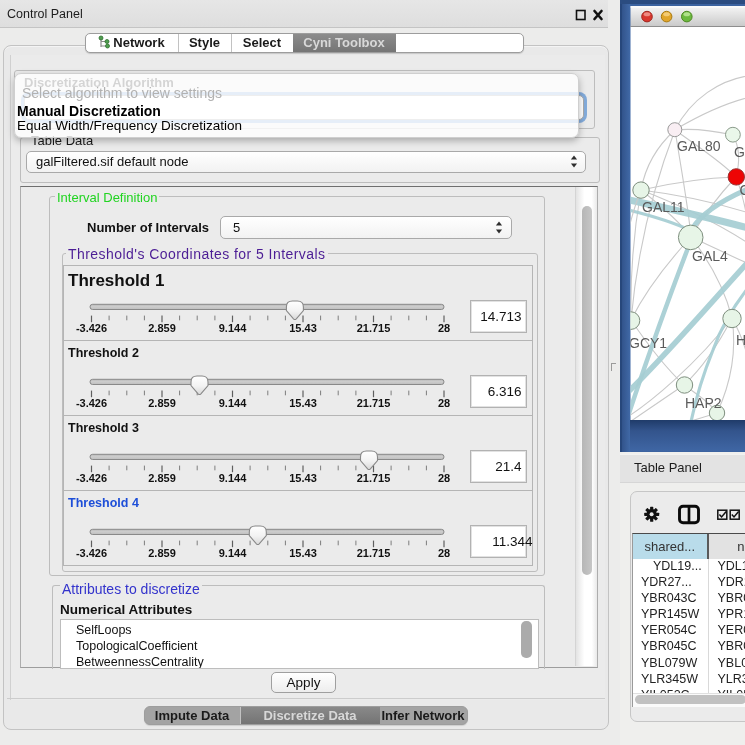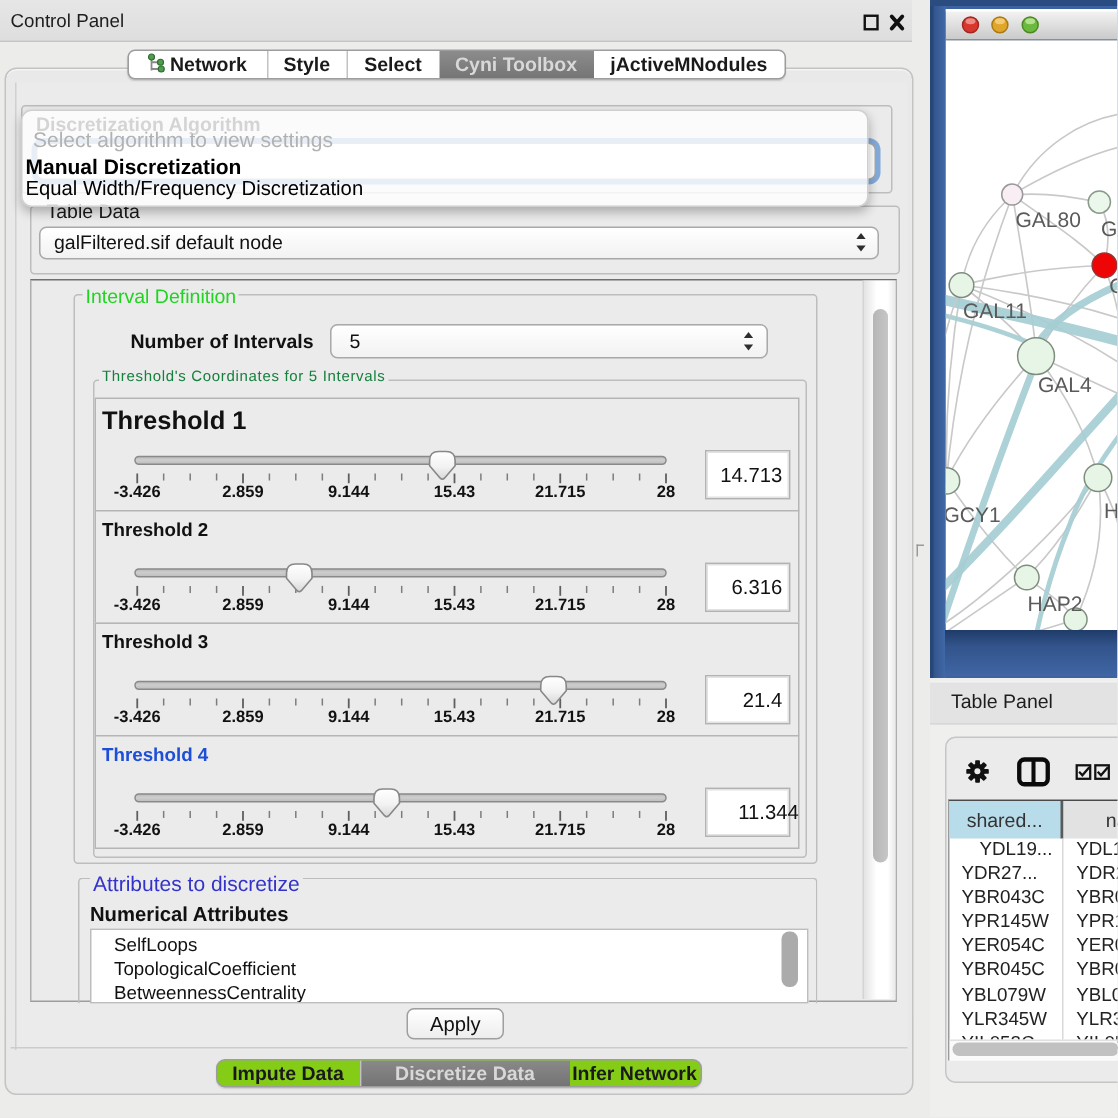--- a/index.html
+++ b/index.html
@@ -28,21 +28,20 @@
       <path d="M3 3.5 V12 M3 6.5 H8 M3 11 H8.5" stroke="#8a8a8a" stroke-width="1.2" fill="none"></path>
       <circle cx="3" cy="3" r="2" fill="#4f9e4f" stroke="#2e6e2e" stroke-width="0.8"></circle>
       <circle cx="9" cy="6.5" r="2" fill="#4f9e4f" stroke="#2e6e2e" stroke-width="0.8"></circle>
       <circle cx="9.5" cy="11" r="2" fill="#4f9e4f" stroke="#2e6e2e" stroke-width="0.8"></circle>
     </svg>
     <span style="font-size:13px;font-weight:600;color:#1a1a1a;">Network</span>
   </div>
   <div style="width:52px;height:100%;display:flex;align-items:center;justify-content:center;border-right:1px solid #c2c2c2;font-size:13px;font-weight:600;color:#1a1a1a;">Style</div>
   <div style="width:61px;height:100%;display:flex;align-items:center;justify-content:center;font-size:13px;font-weight:600;color:#1a1a1a;">Select</div>
   <div style="width:103px;height:100%;display:flex;align-items:center;justify-content:center;background:linear-gradient(#8c8c8c,#757575);font-size:13px;font-weight:600;color:#d8d8d8;">Cyni Toolbox</div>
-  <div style="flex:1;height:100%;display:flex;align-items:center;justify-content:center;font-size:13px;font-weight:600;color:#1a1a1a;">jActiveMNodules</div>
 </div>
 
 <div class="abs" style="left:14px;top:70px;width:579px;height:57px;border:1px solid #bdbdbd;border-radius:3px;"></div>
 <div class="abs" style="left:24px;top:75px;font-size:13px;font-weight:bold;color:#2a2a2a;">Discretization Algorithm</div>
 <div class="abs" style="left:24px;top:95px;width:558px;height:23px;background:#fff;border:1px solid #a9a9a9;border-radius:5px;box-shadow:0 0 0 3px rgba(96,150,212,0.75);"></div>
 
 <div class="abs" style="left:20px;top:137px;width:578px;height:44px;border:1px solid #bdbdbd;border-radius:3px;"></div>
 <div class="abs" style="left:28px;top:133px;background:#ebebeb;padding:0 3px;font-size:13px;color:#1a1a1a;">Table Data</div>
 <div class="abs" style="left:26px;top:150.5px;width:558px;height:20.5px;background:linear-gradient(#ffffff,#f2f2f2);border:1px solid #a9a9a9;border-radius:5px;"></div>
 <div class="abs" style="left:36px;top:154px;font-size:13px;color:#111;">galFiltered.sif default node</div>
@@ -66,21 +65,21 @@
 
 <div class="abs" style="left:87px;top:220px;font-size:13px;font-weight:bold;color:#111;">Number of Intervals</div>
 <div class="abs" style="left:220px;top:216px;width:290px;height:21px;background:linear-gradient(#ffffff,#f2f2f2);border:1px solid #a9a9a9;border-radius:5px;"></div>
 <div class="abs" style="left:233px;top:220px;font-size:13px;color:#111;">5</div>
 <svg class="abs" style="left:494px;top:219px;" width="10" height="17" viewBox="0 0 10 17">
   <path d="M5 2.4 L8.1 6.4 H1.9 Z" fill="#2e2e2e"></path>
   <path d="M5 14.6 L8.1 10.6 H1.9 Z" fill="#2e2e2e"></path>
 </svg>
 
 <div class="abs" style="left:62px;top:253px;width:474px;height:317px;border:1px solid #bdbdbd;border-radius:3px;"></div>
-<div class="abs" style="left:66px;top:245.5px;background:#ebebeb;padding:0 2px;font-size:10px;letter-spacing:0.45px;color:#15803d;z-index:2;">Threshold's Coordinates for 5 Intervals</div>
+<div class="abs" style="left:66px;top:245.5px;background:#ebebeb;padding:0 2px;font-size:14px;letter-spacing:0.45px;color:#4c1d95;z-index:2;">Threshold's Coordinates for 5 Intervals</div>
 
 <svg width="0" height="0" style="position:absolute;">
     <defs>
       <linearGradient id="thg" x1="0" y1="0" x2="0" y2="1">
         <stop offset="0" stop-color="#ffffff"></stop>
         <stop offset="0.55" stop-color="#f2f2f2"></stop>
         <stop offset="1" stop-color="#d8d8d8"></stop>
       </linearGradient>
       <linearGradient id="trk" x1="0" y1="0" x2="0" y2="1">
         <stop offset="0" stop-color="#b9b9b9"></stop>
@@ -243,21 +242,21 @@
 <div class="abs" style="left:60px;top:602px;font-size:13.5px;font-weight:bold;color:#111;">Numerical Attributes</div>
 <div class="abs" style="left:60px;top:619px;width:477px;height:48px;background:#fff;border:1px solid #bdbdbd;overflow:hidden;">
   <div style="margin:3px 0 0 15px;font-size:12.5px;color:#111;line-height:15.8px;">SelfLoops<br>TopologicalCoefficient<br>BetweennessCentrality<br>ClusteringCoefficient</div>
 </div>
 <div class="abs" style="left:521px;top:621px;width:11px;height:37px;background:#ababab;border-radius:5px;z-index:3;"></div>
 
 <div class="abs" style="left:271px;top:671.5px;width:63px;height:19px;background:linear-gradient(#ffffff,#ededed);border:1px solid #9f9f9f;border-radius:5px;text-align:center;font-size:13.5px;color:#111;line-height:19px;">Apply</div>
 
 <div class="abs" style="left:7px;top:698px;width:598px;height:1px;background:#cccccc;"></div>
 
-<div class="abs" style="left:143.5px;top:705.5px;width:322px;height:17.5px;background:#84cc16;border:1px solid #9d9d9d;border-radius:6px;box-shadow:0 1px 1px rgba(0,0,0,0.12);overflow:hidden;display:flex;">
+<div class="abs" style="left:143.5px;top:705.5px;width:322px;height:17.5px;background:#a3a3a3;border:1px solid #9d9d9d;border-radius:6px;box-shadow:0 1px 1px rgba(0,0,0,0.12);overflow:hidden;display:flex;">
   <div style="width:95px;display:flex;align-items:center;justify-content:center;border-right:1px solid #c2c2c2;font-size:13px;font-weight:600;color:#1a1a1a;">Impute Data</div>
   <div style="width:139px;display:flex;align-items:center;justify-content:center;background:linear-gradient(#898989,#747474);font-size:13px;font-weight:600;color:#d8d8d8;">Discretize Data</div>
   <div style="flex:1;display:flex;align-items:center;justify-content:center;font-size:13px;font-weight:600;color:#1a1a1a;">Infer Network</div>
 </div>
 
 <div class="abs" style="left:611px;top:363px;width:4px;height:7px;border-left:1px solid #9a9a9a;border-top:1px solid #9a9a9a;"></div>
 
 <svg class="abs" style="left:620px;top:0;z-index:5;" width="125" height="452" viewBox="0 0 125 452">
 <rect x="0" y="0" width="125" height="452" fill="#3c63a0"></rect>
 <rect x="0" y="0" width="2.5" height="452" fill="#27477b"></rect>

